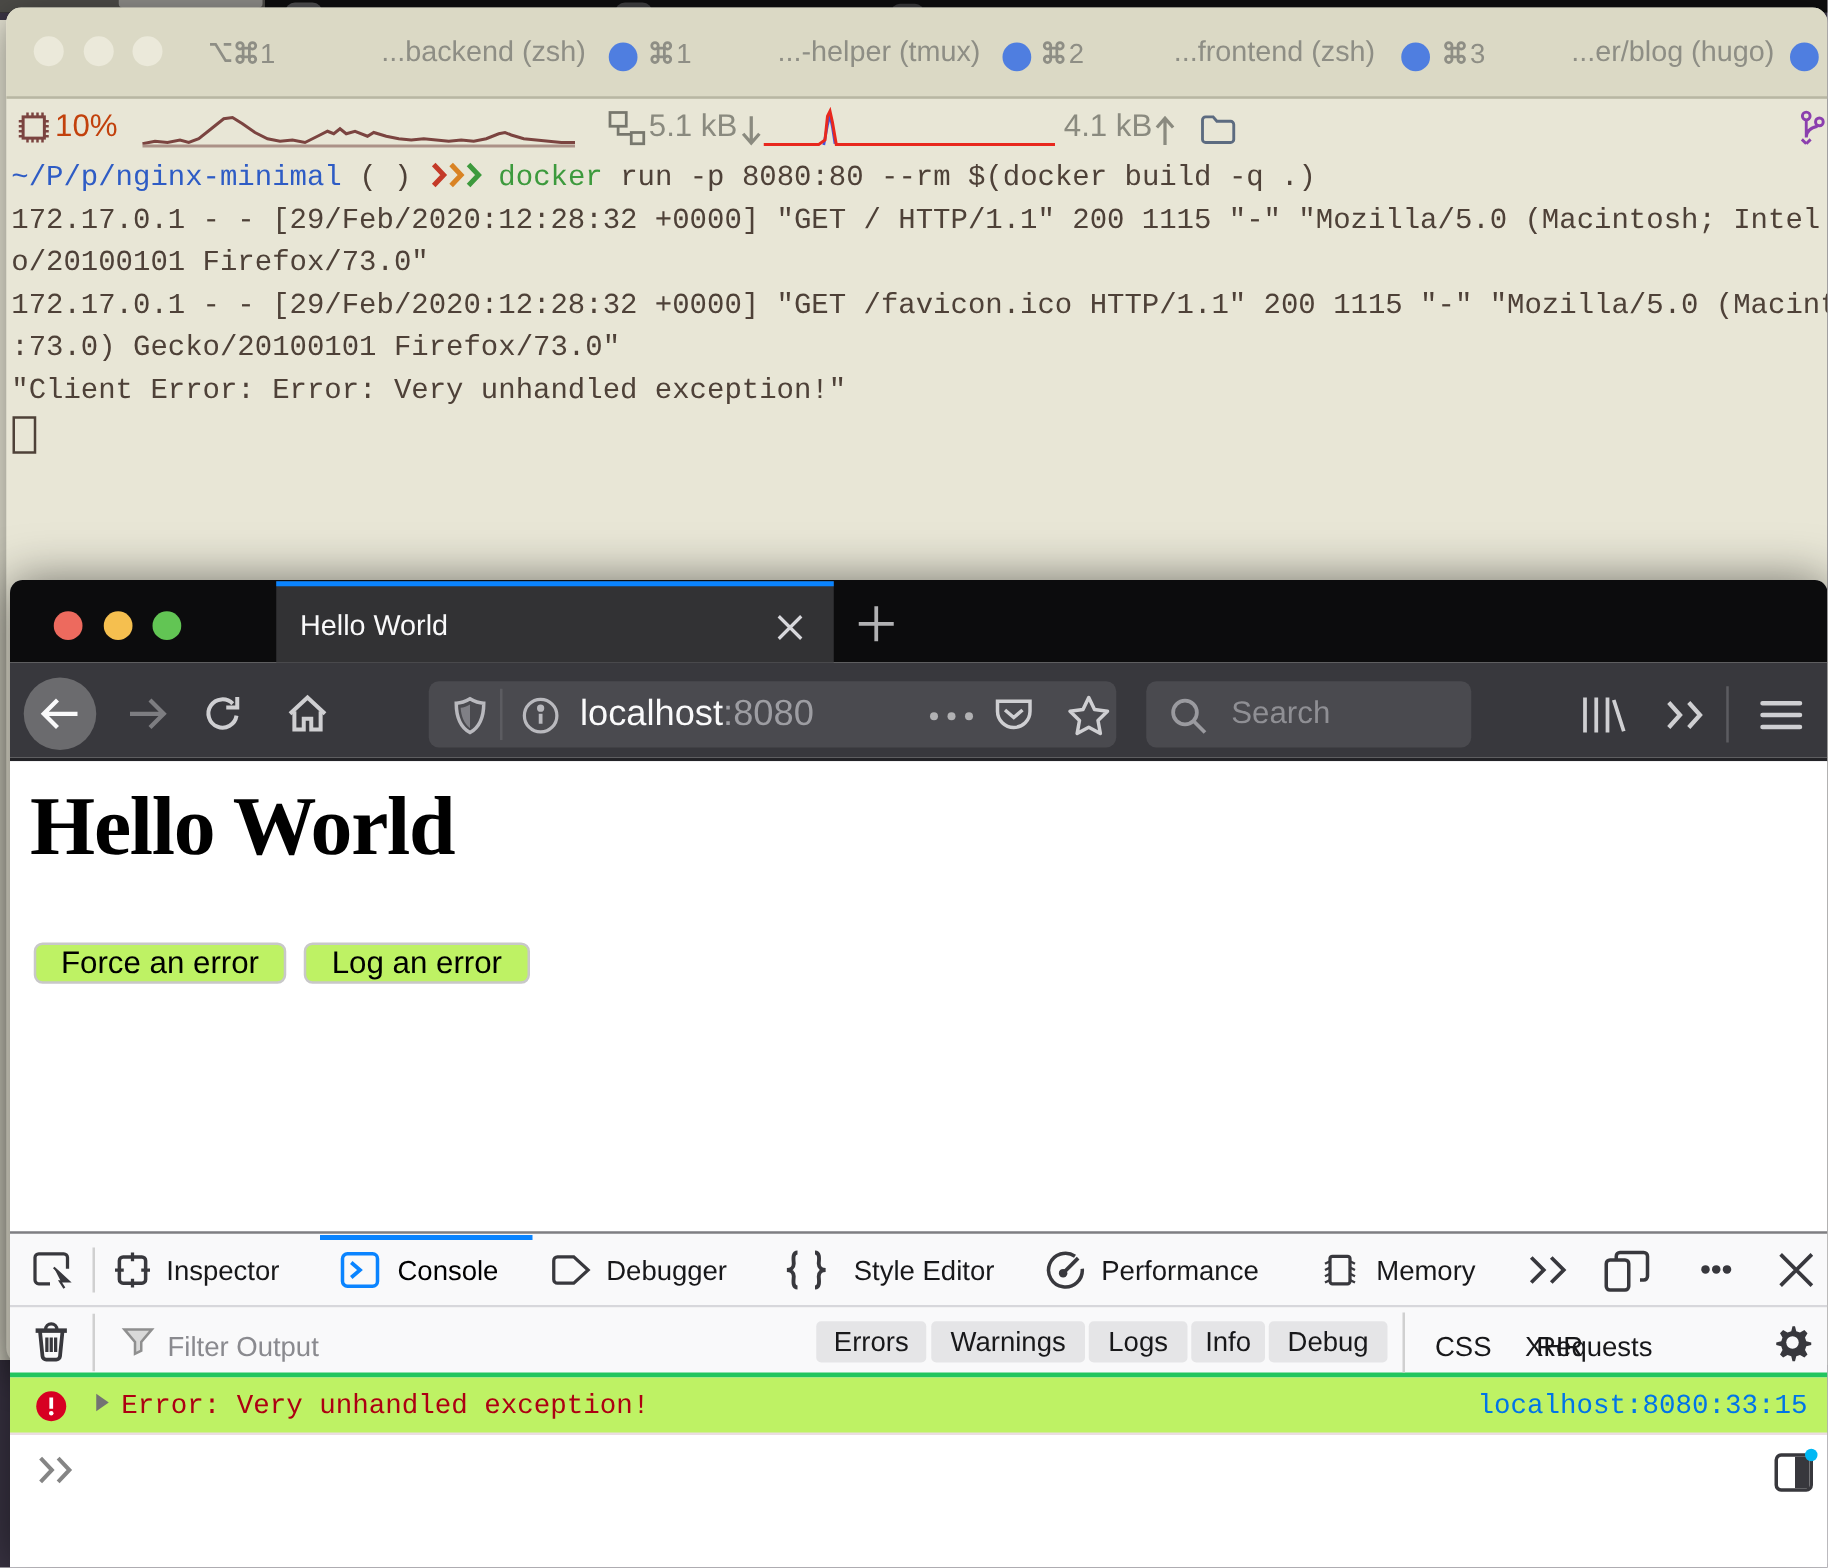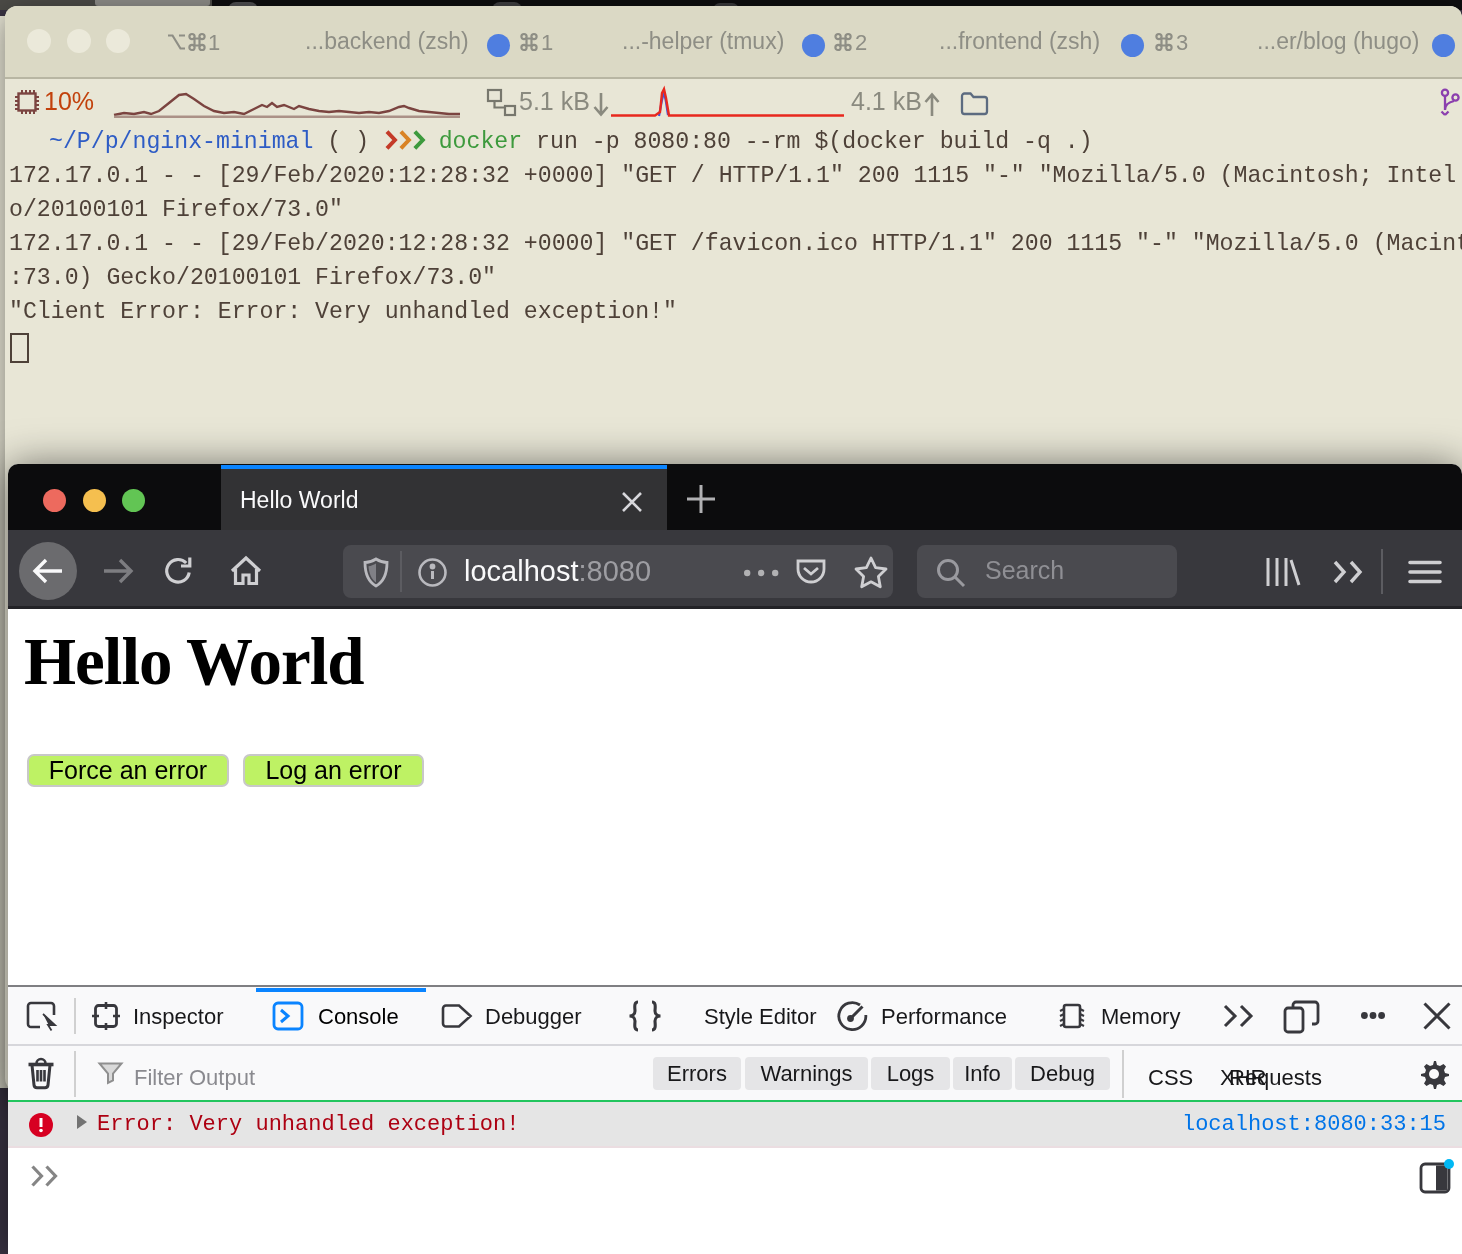--- a/index.html
+++ b/index.html
@@ -8,43 +8,43 @@
   #topstrip{left:0;top:0;width:1462px;height:10px;background:#0e0e0f;}
   #topstrip .lt{position:absolute;left:0;top:0;width:212px;height:10px;background:#4c4b47;}
   #term{left:5px;top:6px;width:1457px;height:1086px;background:#e8e6d6;border-radius:12px 12px 0 14px;overflow:hidden;box-shadow:0 8px 30px rgba(0,0,0,.45);}
   #ttabs{position:absolute;left:0;top:0;width:100%;height:71px;background:#dbd9c5;border-bottom:2px solid #b8b6a3;}
   .tl{position:absolute;top:23px;width:24px;height:24px;border-radius:50%;background:#ebe9da;}
   .ttxt{position:absolute;top:22px;font-size:23px;color:#8e8e85;white-space:nowrap;}
   .tdot{position:absolute;top:28px;width:23px;height:23px;border-radius:50%;background:#4f7ee0;}
   #tstatus{position:absolute;left:0;top:73px;width:100%;height:54px;}
   .stxt{position:absolute;top:8px;font-size:25px;color:#8a8a7f;white-space:nowrap;}
   #tbody{position:absolute;left:4px;top:119px;width:1470px;font-family:"Liberation Mono",monospace;font-size:23.2px;line-height:34px;color:#4e4138;white-space:pre;margin:0;}
-  #tbody .b{color:#2e5cc5;margin-left:40px;}
+  #tbody .b{color:#2e5cc5;}
   .chv{display:inline-block;width:41.8px;height:24px;vertical-align:-3px;}
   #cursor{position:absolute;left:5px;top:327px;width:15px;height:26px;border:2px solid #4e4138;}
   
   #ff{left:8px;top:464px;width:1454px;height:790px;border-radius:10px 10px 0 0;overflow:hidden;box-shadow:0 2px 40px rgba(0,0,0,.55);background:#fff;}
   #titlebar{position:absolute;left:0;top:0;width:100%;height:66px;background:#0c0c0d;}
   .mac{position:absolute;top:25px;width:23px;height:23px;border-radius:50%;}
   #tab{position:absolute;left:213px;top:1px;width:446px;height:65px;background:#323234;border-top:4px solid #0a84ff;box-sizing:border-box;}
   #tab .title{position:absolute;left:19px;top:18px;font-size:23px;color:#f9f9fa;}
   #navbar{position:absolute;left:0;top:66px;width:100%;height:76px;background:#38383d;}
   #navline{position:absolute;left:0;top:142px;width:100%;height:3px;background:#232327;}
   #navbar .bar{position:absolute;top:15px;height:53px;background:#4a4a4f;border-radius:8px;}
   .nsep{position:absolute;width:2px;background:#5c5c61;}
   #page{position:absolute;left:0;top:145px;width:100%;height:376px;background:#fff;}
   #h1{position:absolute;left:16px;top:17px;font-family:"Liberation Serif",serif;font-weight:bold;font-size:67px;line-height:70px;letter-spacing:-1px;color:#000;}
   .btn{position:absolute;top:145px;height:33px;border:2px solid #c8c8c8;border-radius:7px;background:#bef264;box-sizing:border-box;font-size:25px;color:#000;text-align:center;line-height:29px;}
   
   #devtools{position:absolute;left:0;top:521px;width:100%;height:266px;background:#fff;}
   #dtabs{position:absolute;left:0;top:0;width:100%;height:61px;background:#f9f9fa;border-top:2px solid #7f7f82;border-bottom:2px solid #d7d7db;box-sizing:border-box;}
   .dtxt{position:absolute;top:17px;font-size:22px;color:#18181a;white-space:nowrap;}
-  #dfilter{position:absolute;left:0;top:61px;width:100%;height:56px;background:#f9f9fa;border-bottom:2px solid #22c55e;box-sizing:border-box;}
+  #dfilter{position:absolute;left:0;top:61px;width:100%;height:56px;background:#f9f9fa;border-bottom:4px solid #22c55e;box-sizing:border-box;}
   .fbtn{position:absolute;top:11px;height:33px;border-radius:4px;background:#e5e5e7;font-size:22px;color:#18181a;text-align:center;line-height:33px;}
-  #derror{position:absolute;left:0;top:117px;width:100%;height:46px;background:#e5e5e5;border-bottom:2px solid #ebdde1;box-sizing:border-box;font-family:"Liberation Mono",monospace;font-size:22px;}
+  #derror{position:absolute;left:0;top:117px;width:100%;height:46px;background:#bef264;border-bottom:2px solid #ebdde1;box-sizing:border-box;font-family:"Liberation Mono",monospace;font-size:22px;}
   #dprompt{position:absolute;left:0;top:163px;width:100%;height:106px;background:#fff;}
   .sep{position:absolute;background:#d0d0d0;width:2px;}
   svg{position:absolute;overflow:visible;}
 </style>
 </head>
 <body>
 <div id="topstrip" class="abs">
     <div class="lt"></div>
   <div style="position:absolute;left:95px;top:0;width:115px;height:6px;background:#8d8c88;border-radius:0 0 3px 3px;"></div>
   <div style="position:absolute;left:228px;top:2px;width:30px;height:8px;background:#4e4e50;border-radius:15px 15px 0 0;"></div>
@@ -256,21 +256,21 @@
       </svg>
       <div class="dtxt" style="left:310px;color:#000000;">Console</div>
       <svg style="left:433px;top:16px" width="32" height="26" viewBox="0 0 32 26" fill="none" stroke="#38383d" stroke-width="2.6">
         <path d="M5 2.5 h13 L29.5 13 L18 23.5 H5 a3 3 0 0 1 -3 -3 v-15 a3 3 0 0 1 3 -3 z"></path>
       </svg>
       <div class="dtxt" style="left:477px">Debugger</div>
       <svg style="left:617px;top:13px" width="40" height="32" viewBox="0 0 40 32" fill="none" stroke="#38383d" stroke-width="3.1">
         <path d="M13 2 C8.5 2 10 8.5 10 11 C10 14 7.5 16 4.5 16 C7.5 16 10 18 10 21 C10 23.5 8.5 30 13 30"></path>
         <path d="M27 2 C31.5 2 30 8.5 30 11 C30 14 32.5 16 35.5 16 C32.5 16 30 18 30 21 C30 23.5 31.5 30 27 30"></path>
       </svg>
-      <div class="dtxt" style="left:696px">Style Editor</div>
+      <div class="dtxt" style="left:675px">Style Editor</div>
       <svg style="left:828px;top:14px" width="32" height="30" viewBox="0 0 32 30" fill="none" stroke="#38383d" stroke-width="2.8">
         <path d="M24 4 A13.5 13.5 0 1 0 29.8 14"></path>
           <path d="M15 17 L26.5 5.5" stroke-width="3"></path>
           <circle cx="14.5" cy="17.5" r="3.4" fill="#38383d" stroke="none"></circle>
       </svg>
       <div class="dtxt" style="left:873px">Performance</div>
       <svg style="left:1048px;top:14px" width="32" height="30" viewBox="0 0 32 30" fill="none" stroke="#38383d" stroke-width="2.6">
         <rect x="8" y="4" width="16" height="22" rx="2"></rect>
         <path d="M8 8 l-4 2 M8 13 l-4 2 M8 18 l-4 2 M8 23 l-4 2 M24 8 l4 2 M24 13 l4 2 M24 18 l4 2 M24 23 l4 2" stroke-width="2"></path>
       </svg>

